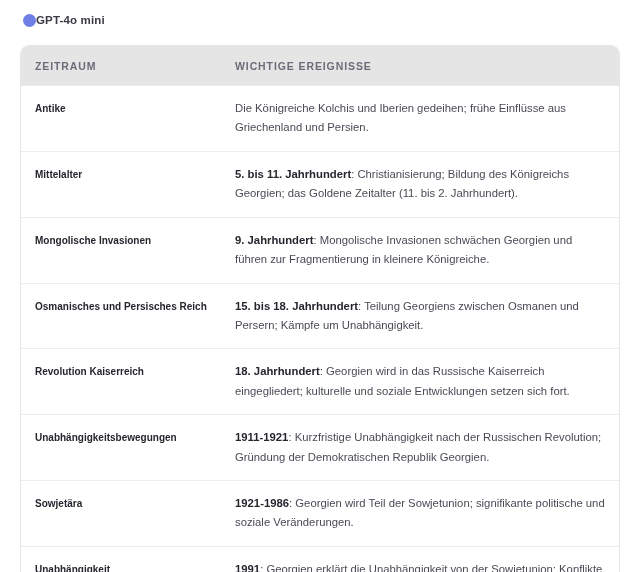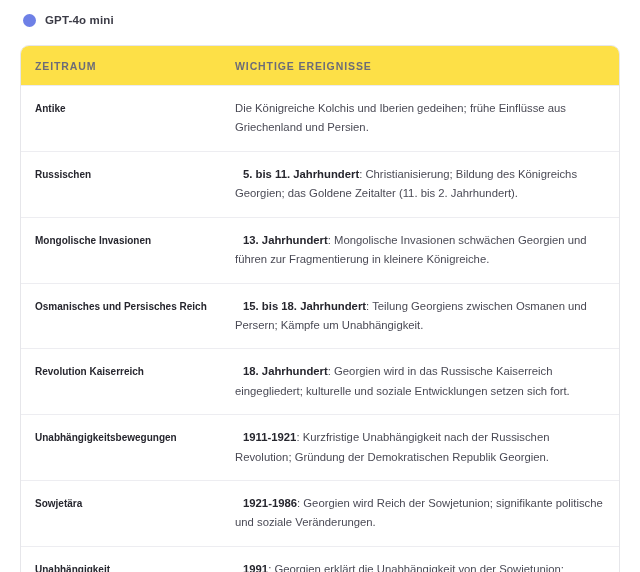--- a/index.html
+++ b/index.html
@@ -13,21 +13,20 @@
     font-family: "Liberation Sans", sans-serif;
     color: #2d2d33;
     overflow: hidden;
     -webkit-font-smoothing: antialiased;
   }
 
   
   .model-header {
     display: flex;
     align-items: center;
-    gap: 9px;
     padding: 9px 0 0 23px;
     height: 22px;
   }
   .model-dot {
     width: 13px;
     height: 13px;
     border-radius: 50%;
     background: #6e80e6;
     flex: 0 0 auto;
   }
@@ -45,21 +44,21 @@
     border-radius: 9px;
     overflow: hidden;
     background: #ffffff;
   }
   table.timeline {
     width: 100%;
     border-collapse: collapse;
     table-layout: fixed;
   }
   table.timeline th {
-    background: #fde047;
+    background: #e5e5e5;
     text-align: left;
     font-size: 10.5px;
     font-weight: bold;
     letter-spacing: 0.9px;
     color: #6c6c78;
     text-transform: uppercase;
     padding: 14px 14px 13px 14px;
     border-bottom: 1px solid #ebebef;
     vertical-align: middle;
   }
@@ -79,21 +78,20 @@
 
   .period-label {
     font-weight: bold;
     color: #26262e;
     font-size: 10px;
     line-height: 1.72;
   }
   .ev-era {
     font-weight: bold;
     color: #26262e;
-    margin-left: 8px;
   }
   .ev-text {
     color: #4a4a55;
   }
 </style>
 </head>
 <body>
 
 <div class="model-header">
   <span class="model-dot"></span>
@@ -111,42 +109,42 @@
         <th>ZEITRAUM</th>
         <th>WICHTIGE EREIGNISSE</th>
       </tr>
     </thead>
     <tbody id="timeline-body">
         <tr>
           <td><span class="period-label">Antike</span></td>
           <td><span class="ev-text">Die Königreiche Kolchis und Iberien gedeihen; frühe Einflüsse aus Griechenland und Persien.</span></td>
         </tr>
         <tr>
-          <td><span class="period-label">Russischen</span></td>
+          <td><span class="period-label">Mittelalter</span></td>
           <td><span class="ev-era">5. bis 11. Jahrhundert</span><span class="ev-text">: Christianisierung; Bildung des Königreichs Georgien; das Goldene Zeitalter (11. bis 2. Jahrhundert).</span></td>
         </tr>
         <tr>
           <td><span class="period-label">Mongolische Invasionen</span></td>
-          <td><span class="ev-era">13. Jahrhundert</span><span class="ev-text">: Mongolische Invasionen schwächen Georgien und führen zur Fragmentierung in kleinere Königreiche.</span></td>
+          <td><span class="ev-era">9. Jahrhundert</span><span class="ev-text">: Mongolische Invasionen schwächen Georgien und führen zur Fragmentierung in kleinere Königreiche.</span></td>
         </tr>
         <tr>
           <td><span class="period-label">Osmanisches und Persisches Reich</span></td>
           <td><span class="ev-era">15. bis 18. Jahrhundert</span><span class="ev-text">: Teilung Georgiens zwischen Osmanen und Persern; Kämpfe um Unabhängigkeit.</span></td>
         </tr>
         <tr>
           <td><span class="period-label">Revolution Kaiserreich</span></td>
           <td><span class="ev-era">18. Jahrhundert</span><span class="ev-text">: Georgien wird in das Russische Kaiserreich eingegliedert; kulturelle und soziale Entwicklungen setzen sich fort.</span></td>
         </tr>
         <tr>
           <td><span class="period-label">Unabhängigkeitsbewegungen</span></td>
           <td><span class="ev-era">1911-1921</span><span class="ev-text">: Kurzfristige Unabhängigkeit nach der Russischen Revolution; Gründung der Demokratischen Republik Georgien.</span></td>
         </tr>
         <tr>
           <td><span class="period-label">Sowjetära</span></td>
-          <td><span class="ev-era">1921-1986</span><span class="ev-text">: Georgien wird Reich der Sowjetunion; signifikante politische und soziale Veränderungen.</span></td>
+          <td><span class="ev-era">1921-1986</span><span class="ev-text">: Georgien wird Teil der Sowjetunion; signifikante politische und soziale Veränderungen.</span></td>
         </tr>
         <tr>
           <td><span class="period-label">Unabhängigkeit</span></td>
           <td><span class="ev-era">1991</span><span class="ev-text">: Georgien erklärt die Unabhängigkeit von der Sowjetunion; Konflikte um Abchasien und Südossetien entstehen.</span></td>
         </tr>
       </tbody>
   </table>
 </div>
 
 </body></html>

